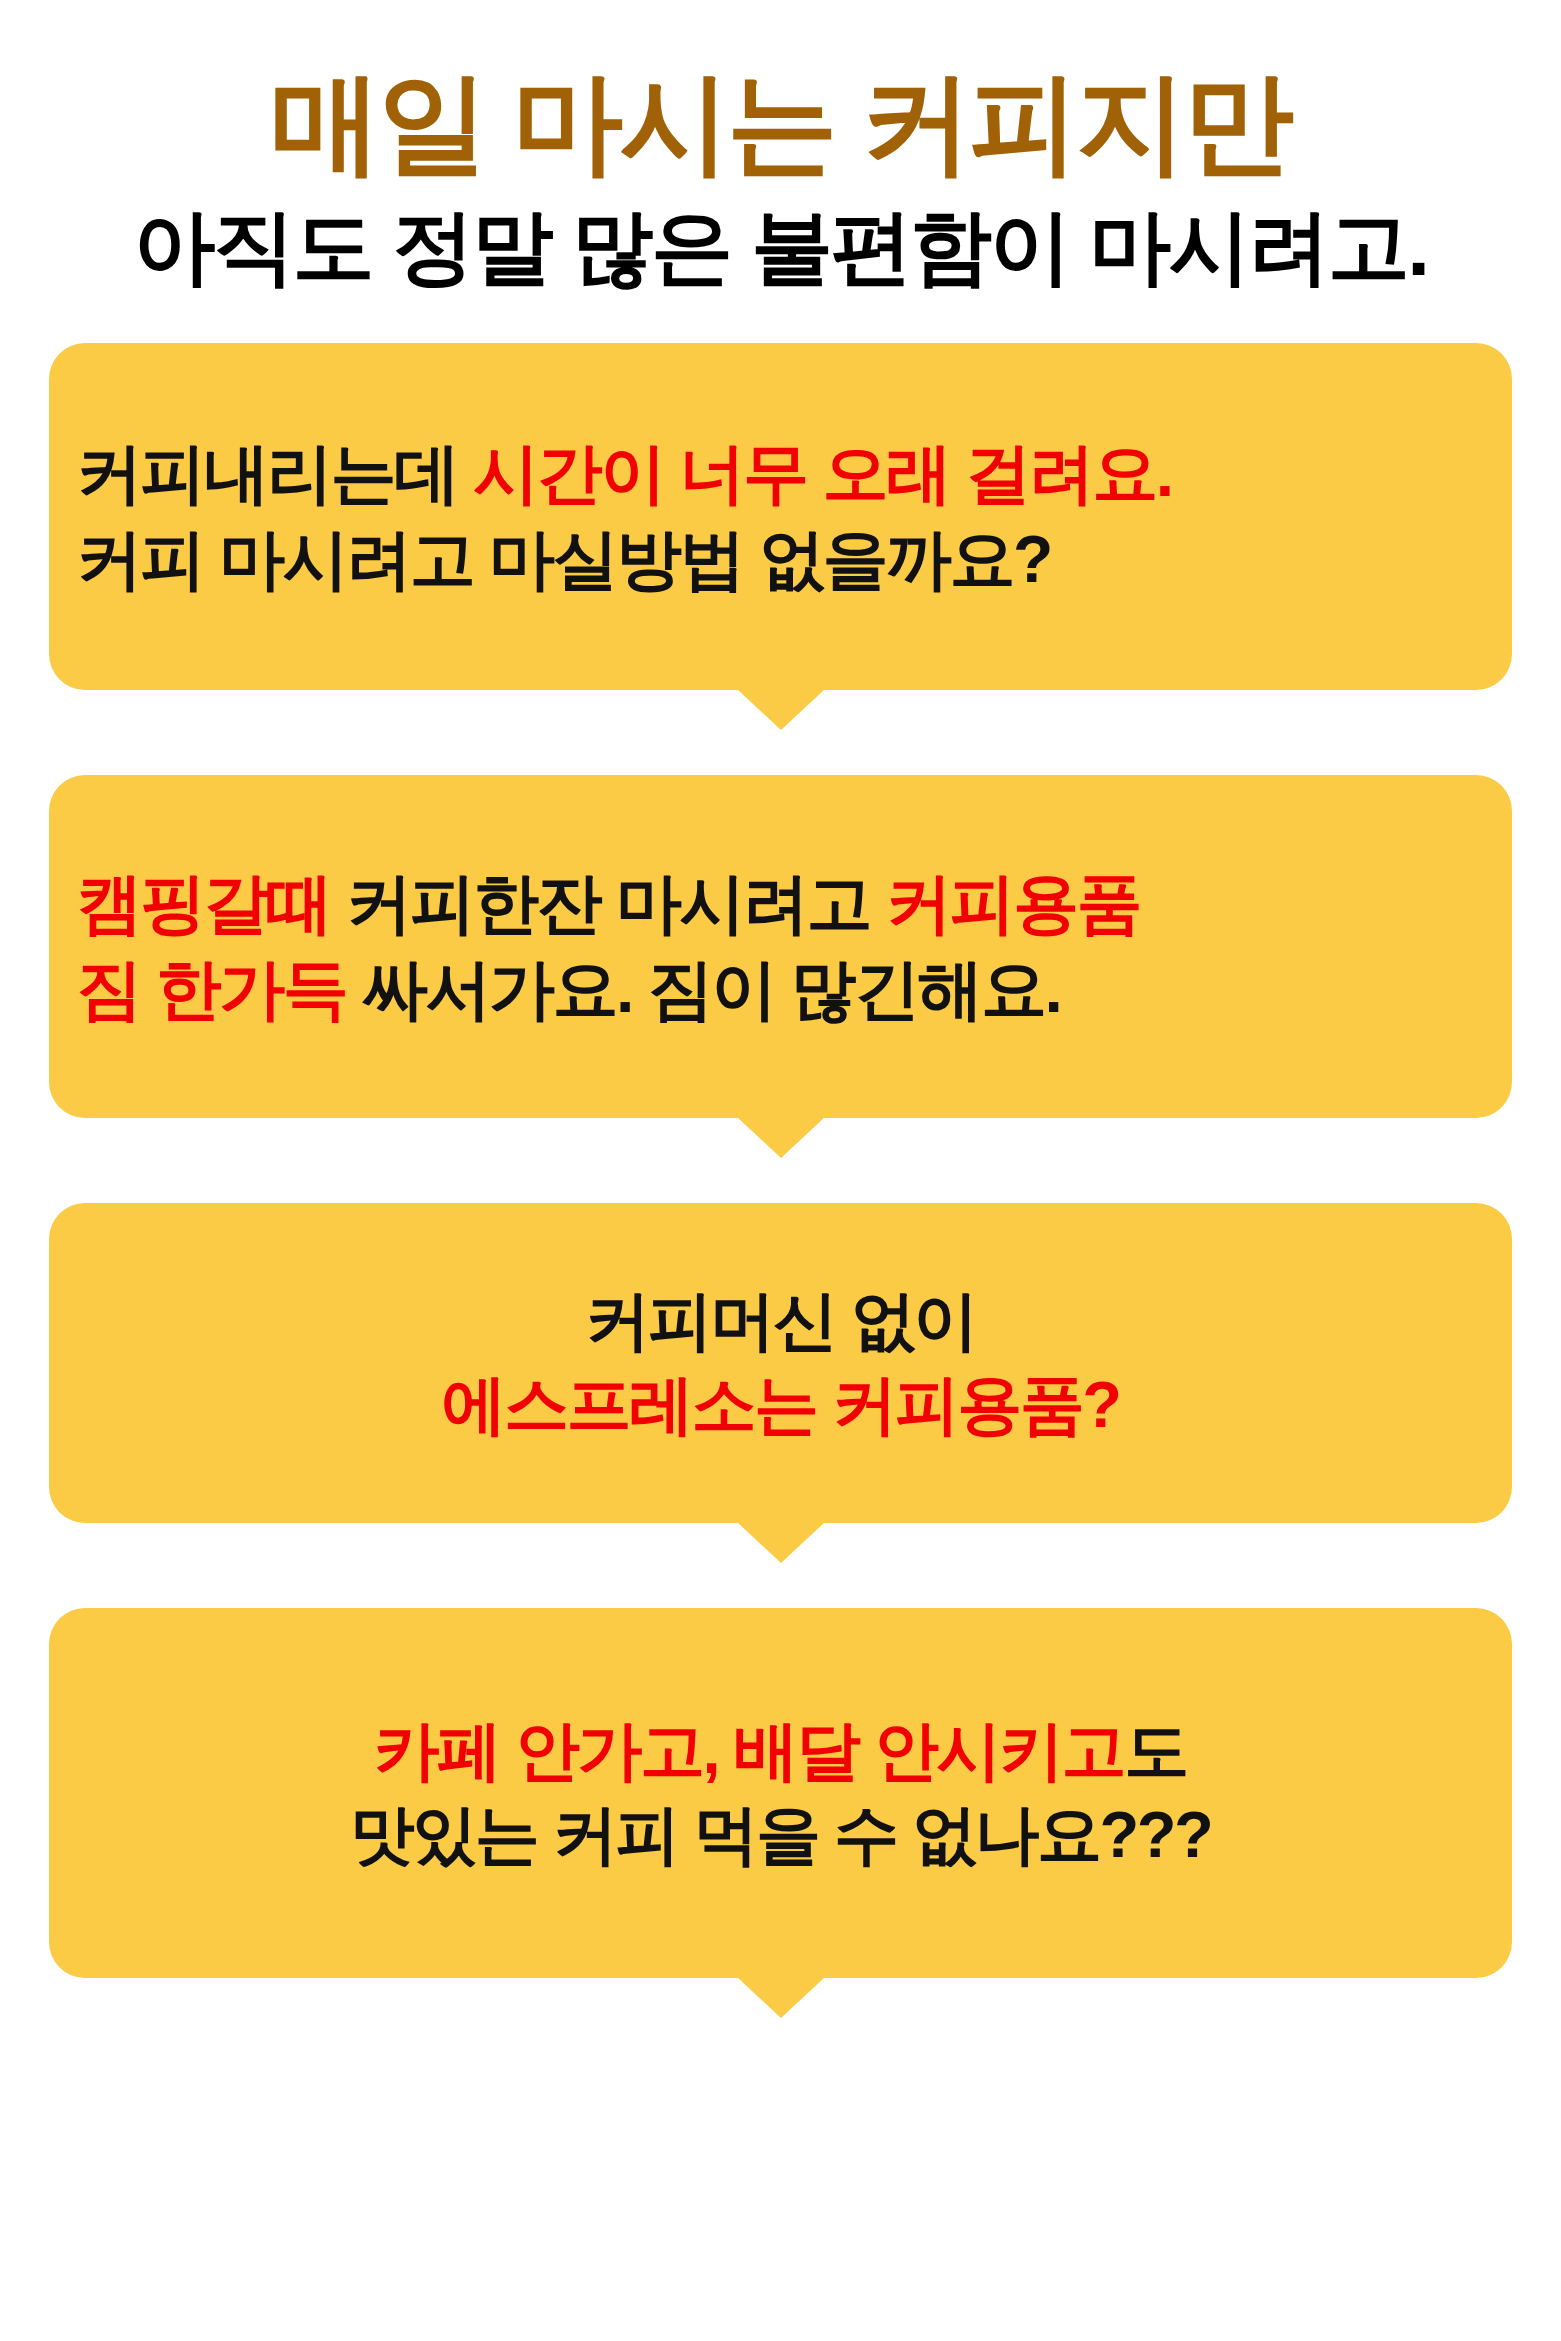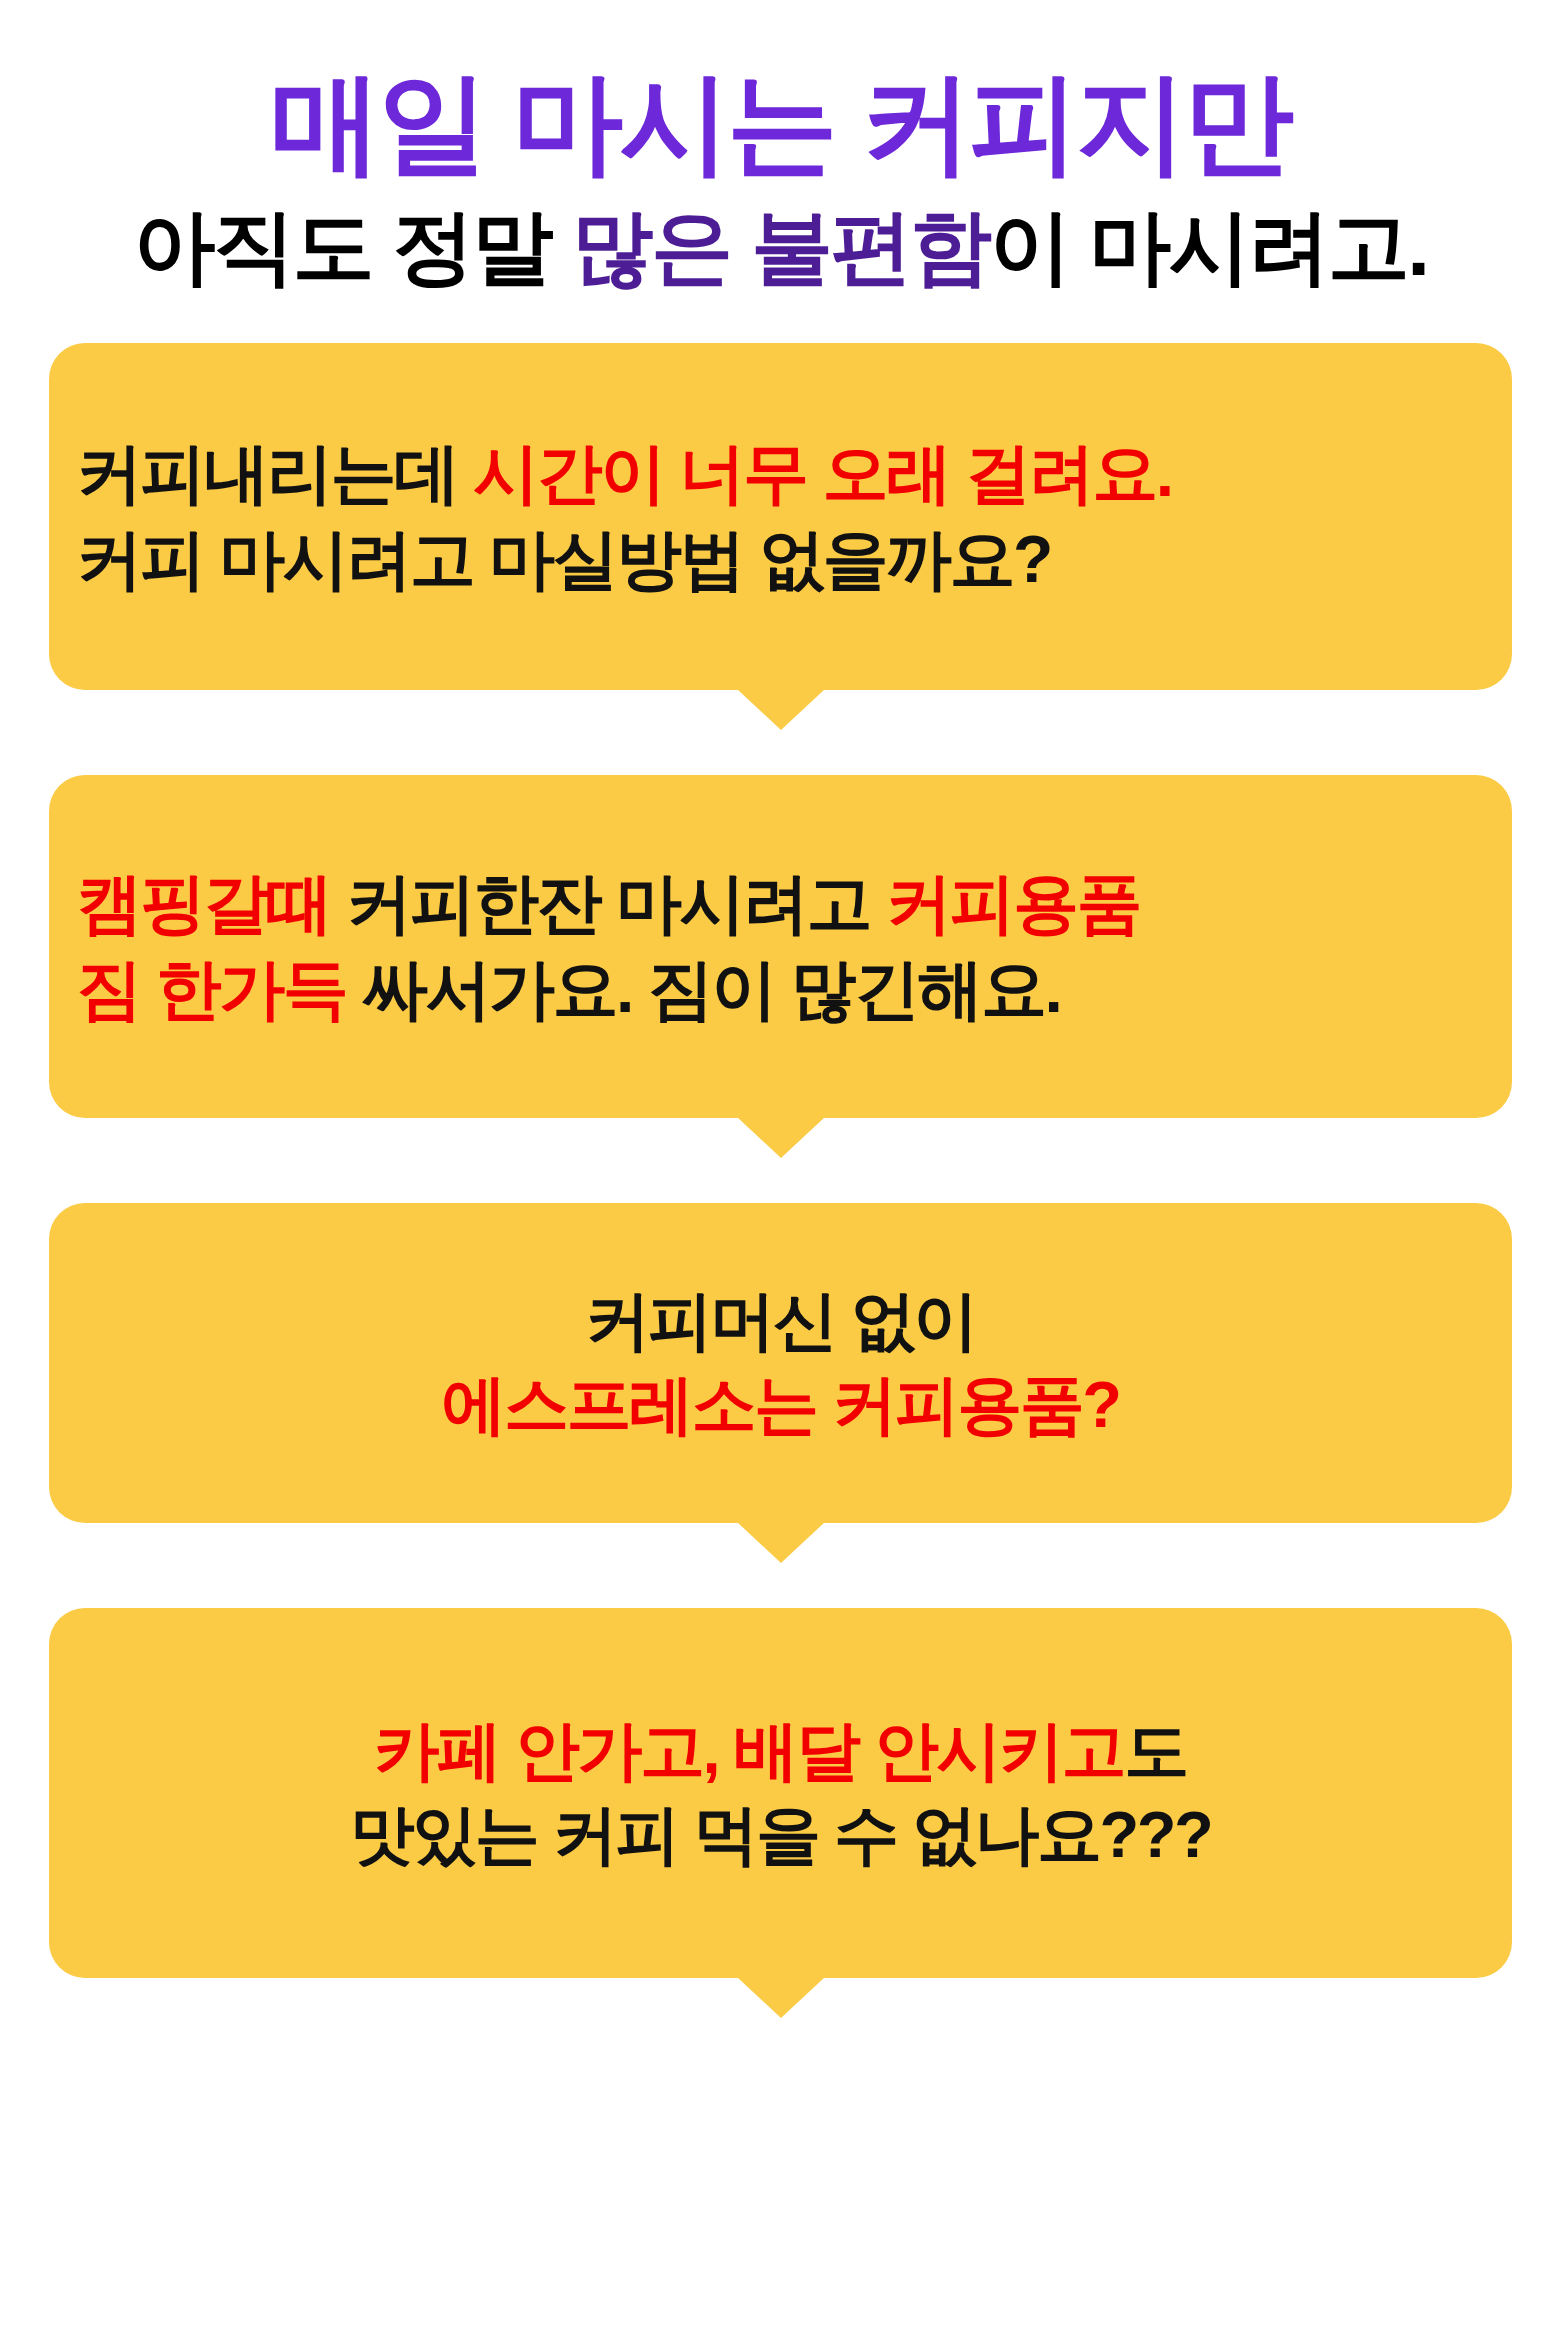--- a/index.html
+++ b/index.html
@@ -26,37 +26,37 @@
 
   
   .header {
     padding-top: 67px;
     text-align: center;
   }
   .headline {
     font-size: 111px;
     font-weight: 900;
     line-height: 1.02;
-    color: #6d28d9;
+    color: #a16207;
     letter-spacing: -3.7px;
     margin: 0;
     white-space: nowrap;
     text-align: center;
   }
   .subhead {
     font-size: 82px;
     font-weight: 700;
     line-height: 1.08;
     color: #000000;
     letter-spacing: -2.5px;
     margin: 22.4px 0 0 0;
     white-space: nowrap;
   }
   .accent {
-    color: #4c1d95;
+    color: #000000;
     font-weight: 900;
   }
 
   
   .bubble-stack {
     position: relative;
     margin-top: 52px;
     padding: 0 49px;
     box-sizing: border-box;
   }

